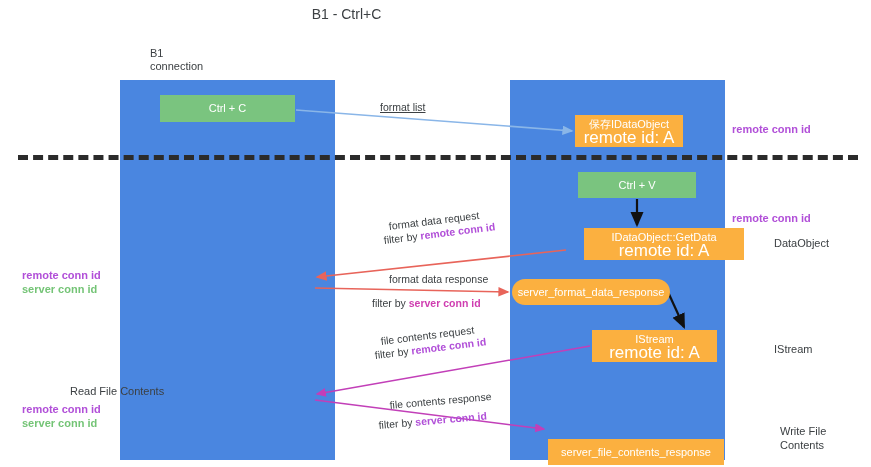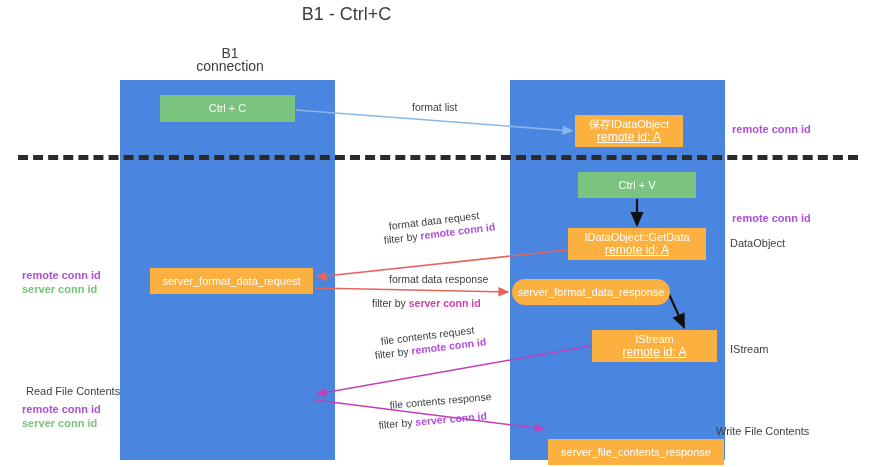--- a/index.html
+++ b/index.html
@@ -9,26 +9,26 @@
     font-family:"Liberation Sans","DejaVu Sans",sans-serif;
     position:relative;
     overflow:hidden;
     color:#3c4043;
   }
   .stage{position:absolute;left:0;top:0;width:871px;height:467px;}
 
   
   .title{
     position:absolute;left:0;top:6px;width:693px;
-    text-align:center;font-size:18px;line-height:17px;color:#3c4043;
+    text-align:center;font-size:14px;line-height:17px;color:#3c4043;
   }
 
   
   .colhead{
-    position:absolute;text-align:center;font-size:14px;line-height:13px;color:#3c4043;
+    position:absolute;font-size:11px;line-height:13px;color:#3c4043;
   }
   #head-b1{left:150px;top:47px;width:160px;}
   #head-a1{left:560px;top:47px;width:160px;}
 
   
   .lane{position:absolute;background:#4a86e0;}
   #lane-b1{left:120px;top:80px;width:215px;height:380px;}
   #lane-a1{left:510px;top:80px;width:215px;height:380px;}
 
   
@@ -39,52 +39,52 @@
 
   
   .node{
     position:absolute;
     display:flex;flex-direction:column;align-items:center;justify-content:center;
     color:#ffffff;font-size:11px;line-height:13px;text-align:center;
     box-sizing:border-box;
   }
   .node.green{background:#7ac47f;}
   .node.orange{background:#fbb040;}
-  .node .l2{font-size:12px;line-height:13px;text-decoration:underline;}
+  .node .l2{font-size:17px;line-height:13px;}
 
   #n-ctrlc   {left:160px;top:95px;width:135px;height:27px;}
   #n-idataobj{left:575px;top:115px;width:108px;height:32px;}
   #n-ctrlv   {left:578px;top:172px;width:118px;height:26px;}
-  #n-getdata {left:568px;top:228px;width:138px;height:32px;}
+  #n-getdata {left:584px;top:228px;width:160px;height:32px;}
   #n-sfdreq  {left:150px;top:268px;width:163px;height:26px;}
   #n-sfdresp {left:512px;top:279px;width:158px;height:26px;border-radius:13px;}
   #n-istream {left:592px;top:330px;width:125px;height:32px;}
   #n-sfcreq  {left:150px;top:384px;width:163px;height:26px;}
   #n-sfcresp {left:548px;top:439px;width:176px;height:26px;}
 
   
   .ann{position:absolute;font-size:11px;line-height:14px;}
   .purple{color:#b14fd8;font-weight:bold;}
   .greent{color:#74c476;font-weight:bold;}
-  .plain{color:#3c4043;}
+  .plain{color:#3c4043;margin-left:44px;}
   #ann-rc1{left:732px;top:122px;}
   #ann-rc2{left:732px;top:211px;}
   #ann-dataobject{left:730px;top:236px;}
   #ann-istream{left:730px;top:342px;}
-  #ann-writefc{left:716px;top:424px;}
+  #ann-writefc{left:736px;top:424px;}
   #ann-left1{left:22px;top:268px;}
   #ann-readfc{left:26px;top:384px;}
   #ann-left2{left:22px;top:402px;}
 
   
   .elabel{position:absolute;font-size:10.5px;line-height:14px;color:#3c4043;white-space:nowrap;}
   .elabel .hl-purple{color:#b14fd8;font-weight:bold;}
   .elabel .hl-mag{color:#cf3db0;font-weight:bold;}
 
-  #el-formatlist{left:412px;top:100px;}
+  #el-formatlist{left:380px;top:100px;text-decoration:underline;}
   #el-fdr1{left:388px;top:219px;transform:rotate(-7deg);transform-origin:left top;}
   #el-fdr2{left:383px;top:233px;transform:rotate(-7deg);transform-origin:left top;}
   #el-fdresp1{left:389px;top:272px;}
   #el-fdresp2{left:372px;top:296px;}
   #el-fcr1{left:380px;top:334px;transform:rotate(-7deg);transform-origin:left top;}
   #el-fcr2{left:374px;top:348px;transform:rotate(-7deg);transform-origin:left top;}
   #el-fcresp1{left:389px;top:398px;transform:rotate(-5deg);transform-origin:left top;}
   #el-fcresp2{left:378px;top:418px;transform:rotate(-5deg);transform-origin:left top;}
 
   svg.edges{position:absolute;left:0;top:0;width:871px;height:467px;overflow:visible;pointer-events:none;}
@@ -150,23 +150,20 @@
 
   <div class="node green" id="n-ctrlv">
     <div>Ctrl + V</div>
   </div>
 
   <div class="node orange" id="n-getdata">
     <div>IDataObject::GetData</div>
     <div class="l2">remote id: A</div>
   </div>
 
-  <div class="node orange" id="n-sfdreq">
-    <div>server_format_data_request</div>
-  </div>
 
   <div class="node orange" id="n-sfdresp">
     <div>server_format_data_response</div>
   </div>
 
   <div class="node orange" id="n-istream">
     <div>IStream</div>
     <div class="l2">remote id: A</div>
   </div>
 

